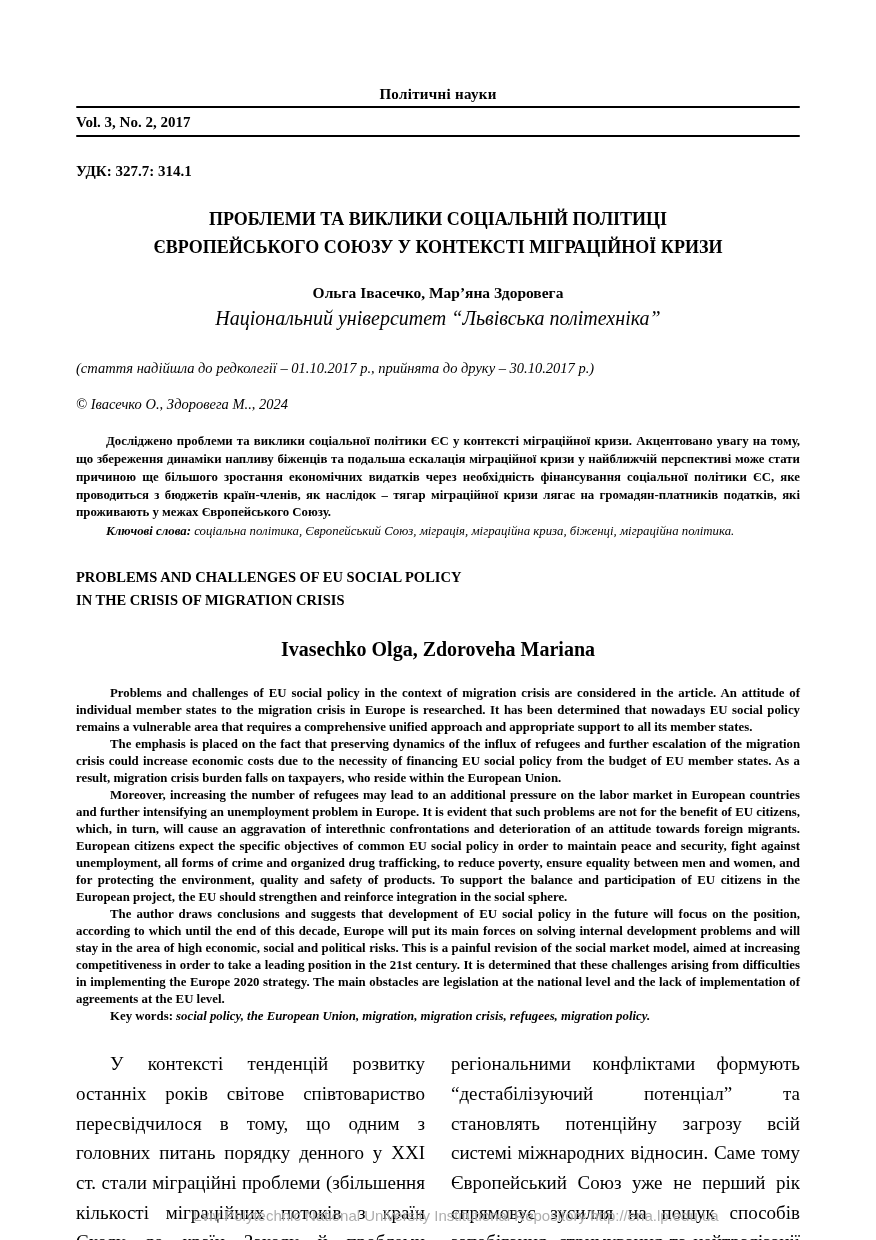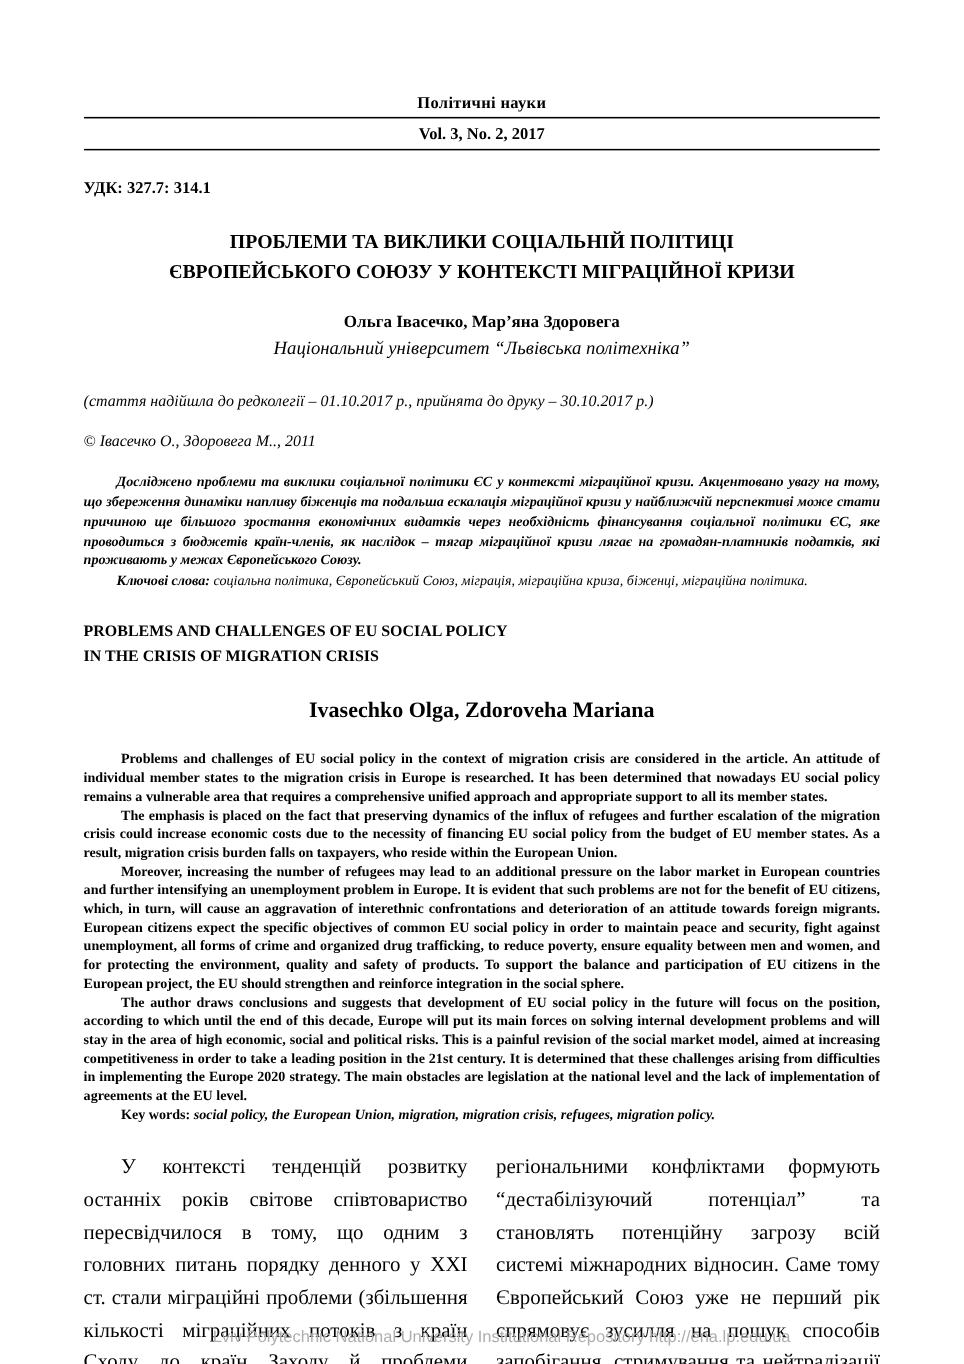--- a/index.html
+++ b/index.html
@@ -10,33 +10,33 @@
     color: #000;
     position: relative;
     overflow: hidden;
   }
   .sheet { position: absolute; inset: 0; background: #fff; }
   .content { position: absolute; left: 76px; right: 76px; top: 86px; }
 
   .running-head { text-align: center; font-weight: 700; font-size: 15px; letter-spacing: .3px; }
   .rule { border-top: 2.5px solid #000; margin-top: 3px; }
   .rule2 { border-top: 2.5px solid #000; margin-top: 4px; }
-  .volume { font-weight: 700; font-size: 15px; margin-top: 6px; text-align: center; }
+  .volume { font-weight: 700; font-size: 15px; margin-top: 6px; }
 
   .udc { font-weight: 700; font-size: 15px; margin-top: 26px; }
 
   .title-uk { text-align: center; font-weight: 700; font-size: 18px; line-height: 1.55; margin-top: 26px; }
   .authors-uk { text-align: center; font-weight: 700; font-size: 15.5px; margin-top: 22px; }
-  .affiliation { text-align: center; font-style: italic; font-size: 17px; margin-top: 5px; }
+  .affiliation { text-align: center; font-style: italic; font-size: 20px; margin-top: 5px; }
 
   .dates-note { font-style: italic; font-size: 14.5px; margin-top: 30px; }
   .copyright { font-style: italic; font-size: 14.5px; margin-top: 19px; }
 
   .abstract-uk { margin-top: 20px; font-weight: 700; font-size: 12.8px; line-height: 1.4; text-align: justify; }
-  .abstract-uk p { text-indent: 30px; font-style: italic; }
+  .abstract-uk p { text-indent: 30px; }
   .keywords-uk { text-indent: 30px; font-size: 12.8px; line-height: 1.4; text-align: justify; margin-top: 1px; }
   .keywords-uk .kw-label { font-weight: 700; font-style: italic; }
   .keywords-uk .kw-text { font-style: italic; }
 
   .title-en { font-weight: 700; font-size: 14.5px; line-height: 1.55; margin-top: 25px; }
   .authors-en { text-align: center; font-weight: 700; font-size: 20px; margin-top: 27px; }
 
   .abstract-en { margin-top: 24px; font-weight: 700; font-size: 12.8px; line-height: 1.33; text-align: justify; }
   .abstract-en p { text-indent: 34px; }
   .keywords-en { text-indent: 34px; font-size: 12.8px; line-height: 1.33; text-align: justify; font-weight: 700; }
@@ -71,21 +71,21 @@
 
     <h1 class="title-uk">
       <span>ПРОБЛЕМИ ТА ВИКЛИКИ СОЦІАЛЬНІЙ ПОЛІТИЦІ</span><br>
       <span>ЄВРОПЕЙСЬКОГО СОЮЗУ У КОНТЕКСТІ МІГРАЦІЙНОЇ КРИЗИ</span>
     </h1>
 
     <div class="authors-uk">Ольга Івасечко, Мар’яна Здоровега</div>
     <div class="affiliation">Національний університет “Львівська політехніка”</div>
 
     <div class="dates-note">(стаття надійшла до редколегії – 01.10.2017 р., прийнята до друку – 30.10.2017 р.)</div>
-    <div class="copyright">© Івасечко О., Здоровега М.., 2011</div>
+    <div class="copyright">© Івасечко О., Здоровега М.., 2024</div>
 
     <div class="abstract-uk">
       <p>Досліджено проблеми та виклики соціальної політики ЄС у контексті міграційної кризи. Акцентовано увагу на тому, що збереження динаміки напливу біженців та подальша ескалація міграційної кризи у найближчій перспективі може стати причиною ще більшого зростання економічних видатків через необхідність фінансування соціальної політики ЄС, яке проводиться з бюджетів країн-членів, як наслідок – тягар міграційної кризи лягає на громадян-платників податків, які проживають у межах Європейського Союзу.</p>
     </div>
     <div class="keywords-uk">
       <span class="kw-label">Ключові слова:</span><span class="kw-text"> соціальна політика, Європейський Союз, міграція, міграційна криза, біженці, міграційна політика.</span>
     </div>
 
     <h2 class="title-en">
       <span>PROBLEMS AND CHALLENGES OF EU SOCIAL POLICY</span><br>

